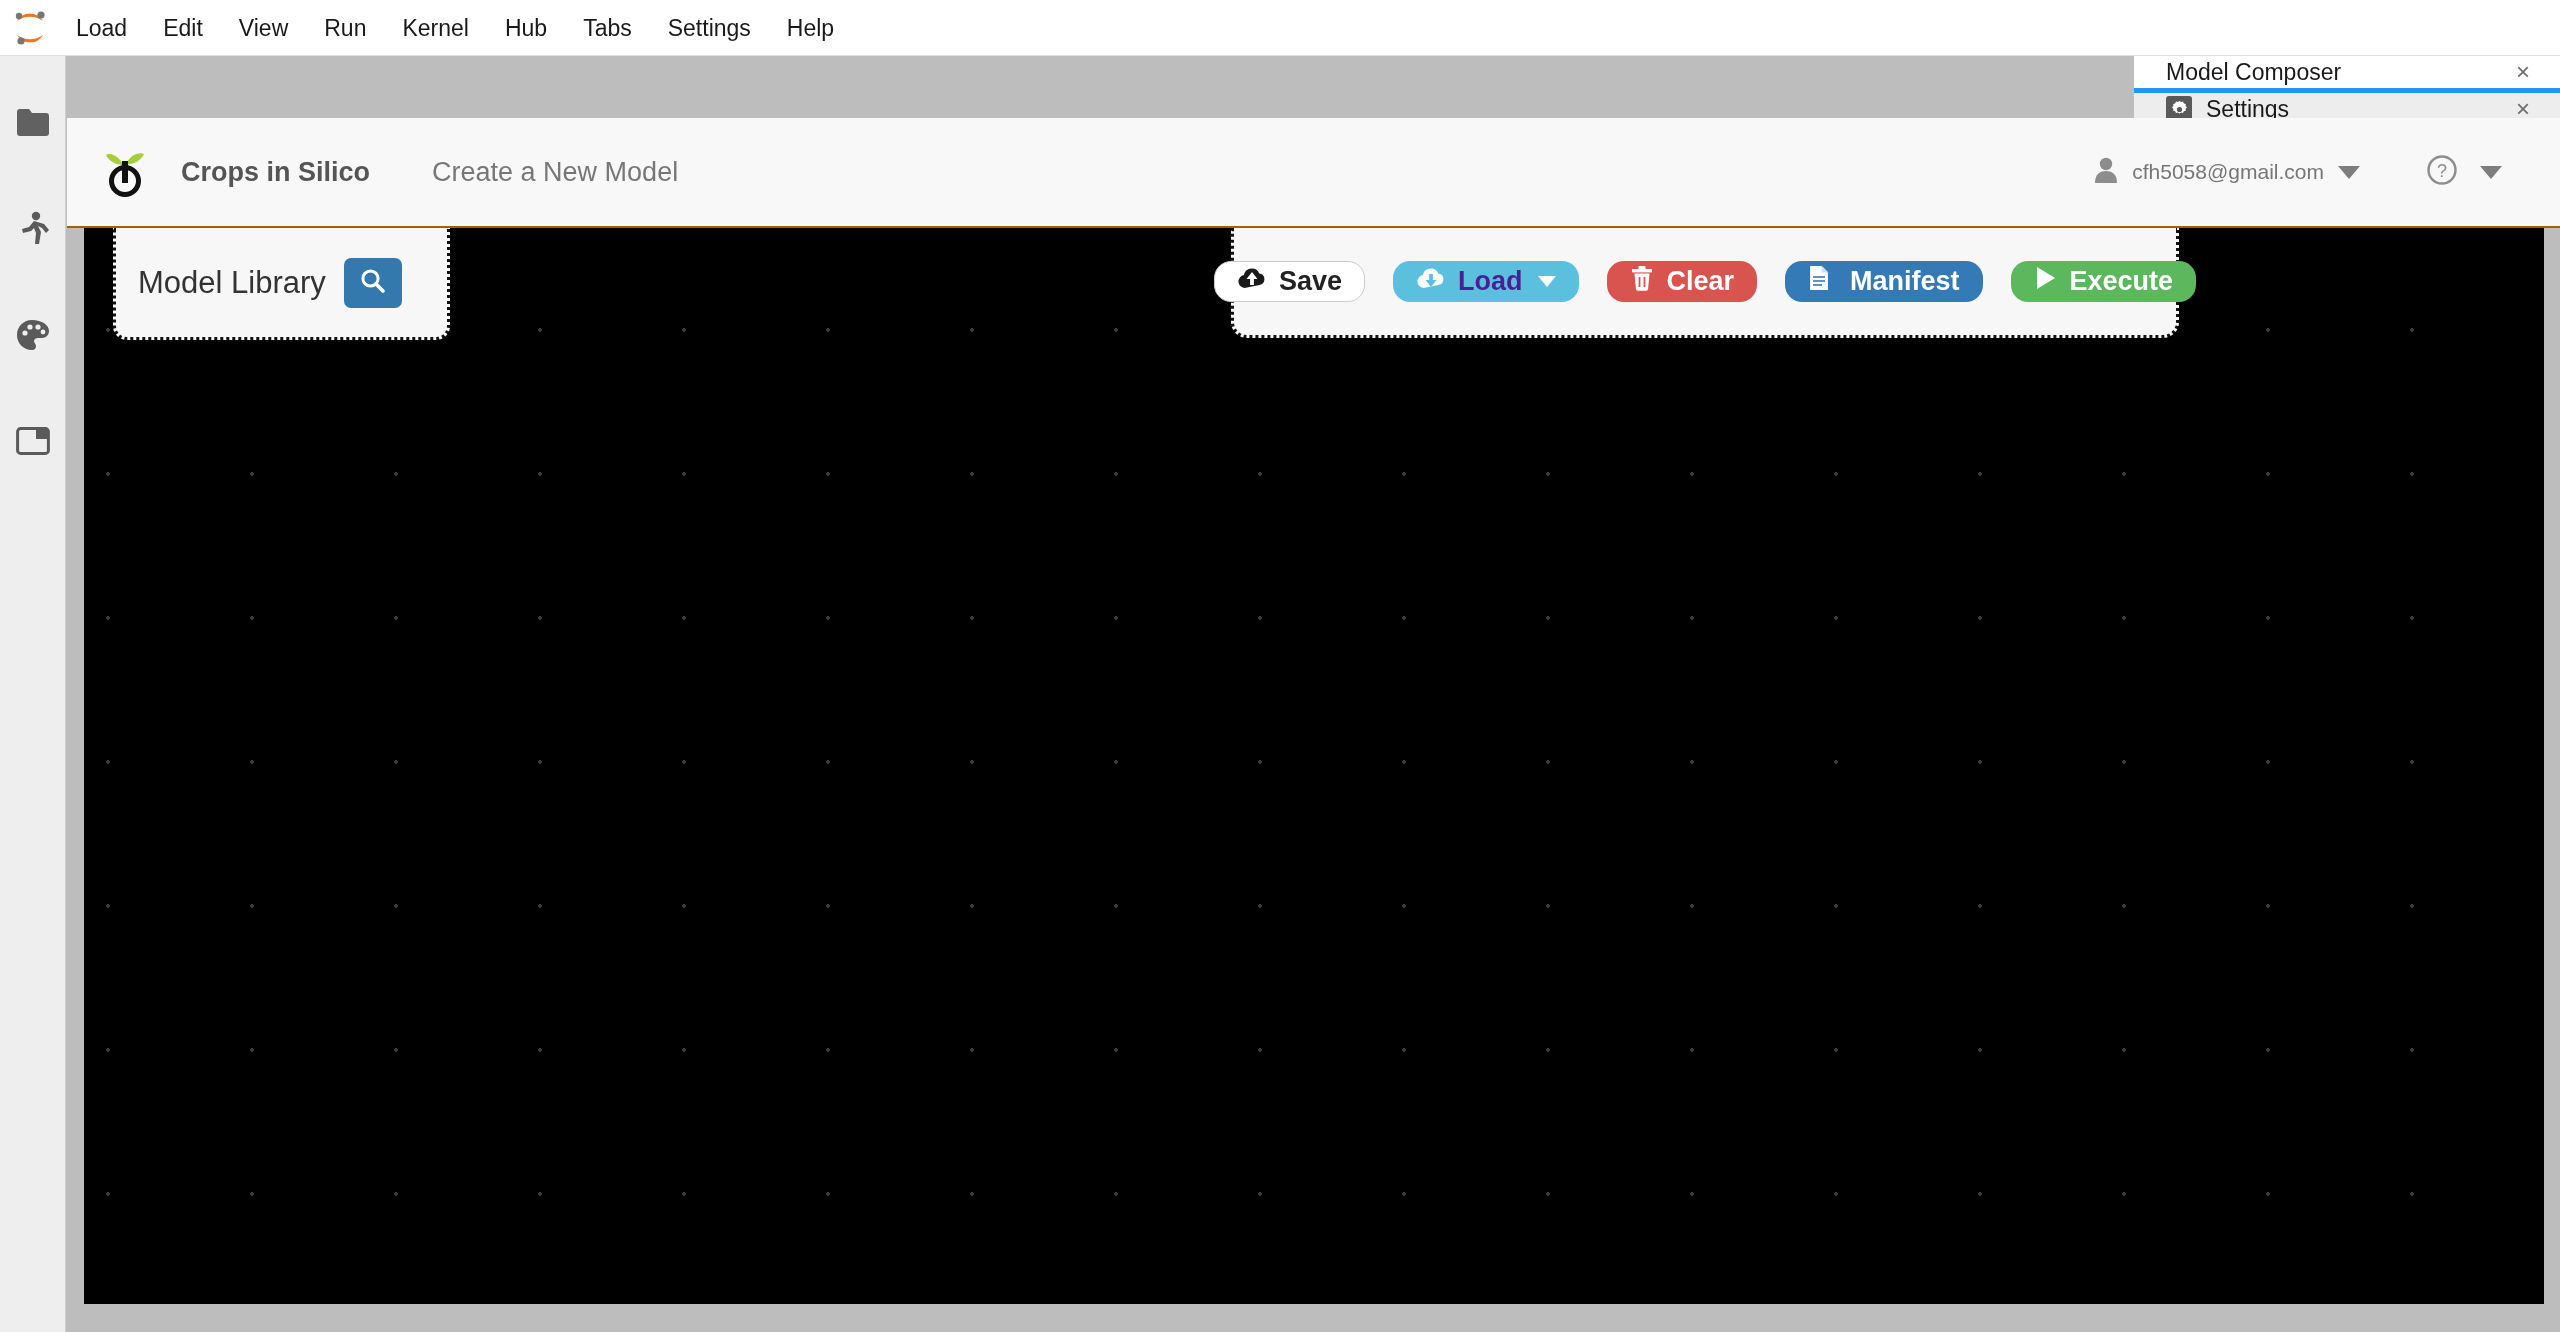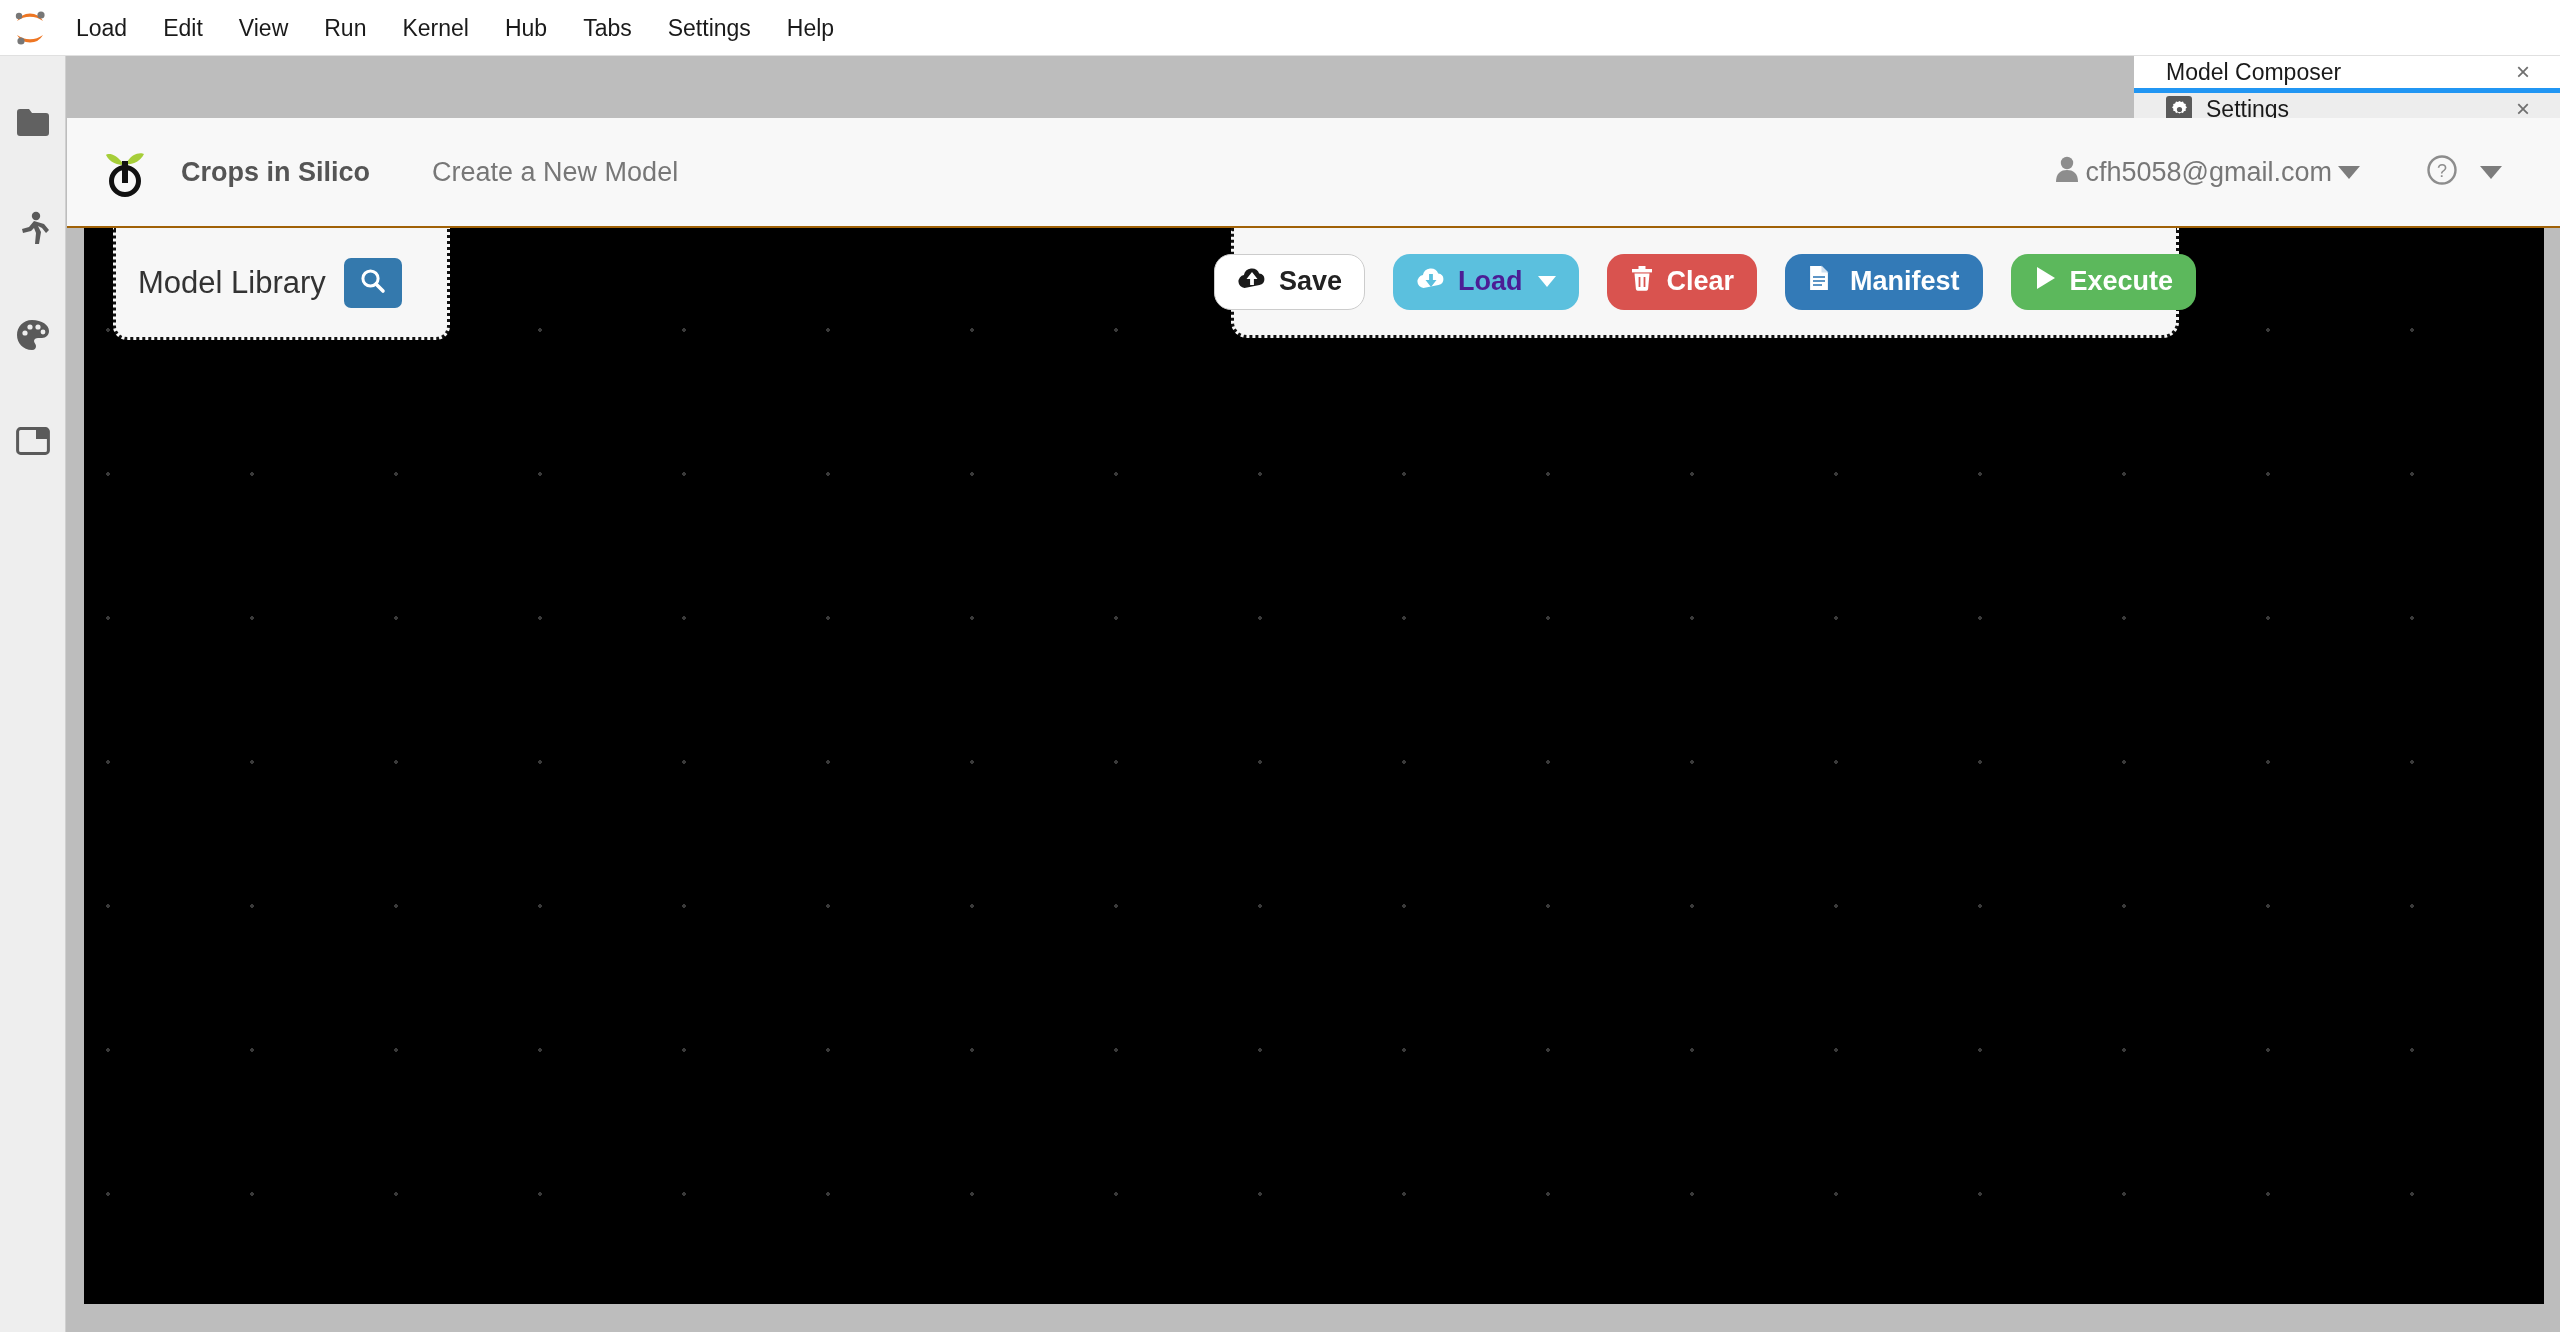--- a/index.html
+++ b/index.html
@@ -105,22 +105,22 @@
   #brand-logo { width: 54px; height: 54px; flex: 0 0 54px; margin-right: 28px; }
   #brand-name {
     font-size: 27px; font-weight: bold; color: #555555;
     white-space: nowrap; margin-right: 62px; cursor: pointer;
   }
   #newmodel-link {
     font-size: 27px; color: #777777; white-space: nowrap; cursor: pointer;
   }
   #header-spacer { flex: 1; }
   #user-block {
-    display: flex; align-items: center; gap: 6px;
-    font-size: 27px; color: #777777; cursor: pointer; margin-right: 66px;
+    display: flex; align-items: center; gap: 14px;
+    font-size: 21px; color: #777777; cursor: pointer; margin-right: 66px;
   }
   #help-block {
     display: flex; align-items: center; gap: 22px; cursor: pointer; margin-right: 30px;
   }
   .caret {
     width: 0; height: 0;
     border-left: 11px solid transparent;
     border-right: 11px solid transparent;
     border-top: 13px solid #7d7d7d;
   }
@@ -194,21 +194,21 @@
     border-bottom-right-radius: 16px;
     display: flex;
     align-items: center;
     justify-content: center;
     gap: 28px;
   }
   .tbtn {
     display: flex;
     align-items: center;
     gap: 12px;
-    height: 56px;
+    height: 41px;
     padding: 0 22px;
     border-radius: 17px;
     font-size: 27px;
     font-weight: bold;
     white-space: nowrap;
     cursor: pointer;
     border: 1px solid transparent;
   }
   .tbtn.save     { background: #ffffff; color: #222222; border-color: #cccccc; }
   .tbtn.load     { background: #5bc0de; color: #4c1d95; }

